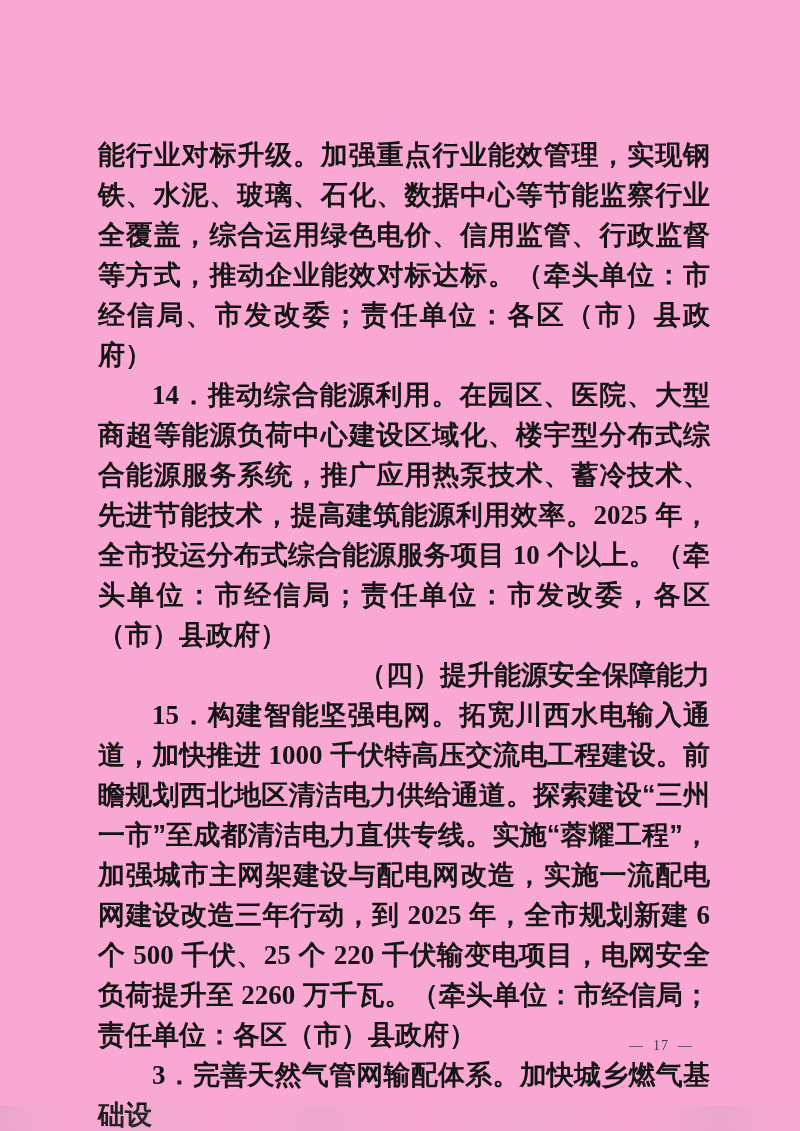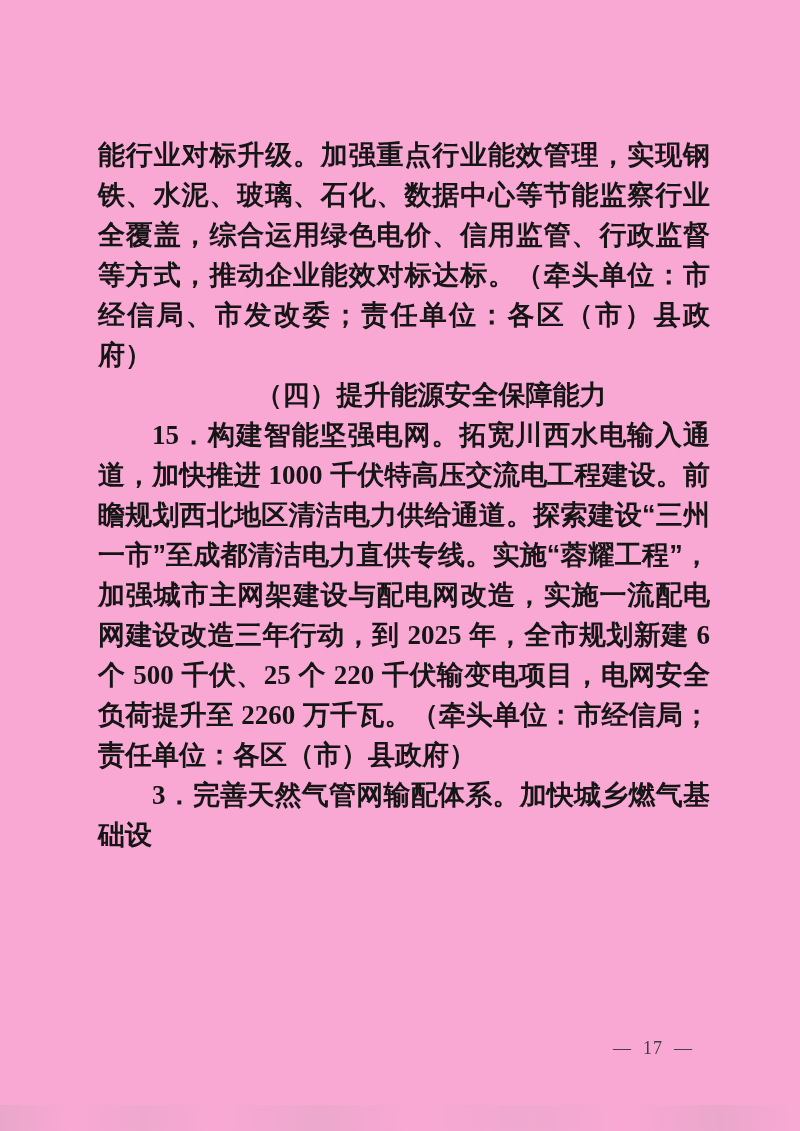--- a/index.html
+++ b/index.html
@@ -28,34 +28,34 @@
     text-justify: inter-ideograph;
   }
   .para {
     margin: 0;
     word-break: break-all;
   }
   .para.indent {
     text-indent: 2em;
   }
   .para.heading {
-    text-align: center;
+    text-align: right;
   }
   
   .num {
     font-family: "Liberation Serif", serif;
     font-weight: 700;
   }
   .page-number {
     position: absolute;
     right: 107px;
     top: 1038px;
     font-family: "Liberation Serif", serif;
     font-weight: 400;
-    font-size: 18px;
+    font-size: 14px;
     letter-spacing: 1px;
     color: #3c3c42;
     white-space: pre;
   }
   
   .scan-smudge {
     position: absolute;
     left: 0;
     bottom: 0;
     width: 800px;
@@ -69,20 +69,21 @@
         rgba(160,160,160,0.17) 90%, rgba(255,255,255,0) 100%);
     pointer-events: none;
   }
 </style>
 </head>
 <body>
 
 <div class="page">
   <div class="text-block">
       <p class="para"><span>能行业对标升级。加强重点行业能效管理，实现钢铁、水泥、玻璃、石化、数据中心等节能监察行业全覆盖，综合运用绿色电价、信用监管、行政监督等方式，推动企业能效对标达标。（牵头单位：市经信局、市发改委；责任单位：各区（市）县政府）</span></p>
+      <p class="para indent"><span class="num">14</span><span>．推动综合能源利用。在园区、医院、大型商超等能源负荷中心建设区域化、楼宇型分布式综合能源服务系统，推广应用热泵技术、蓄冷技术、先进节能技术，提高建筑能源利用效率。</span><span class="num">2025</span><span> 年，全市投运分布式综合能源服务项目 </span><span class="num">10</span><span> 个以上。（牵头单位：市经信局；责任单位：市发改委，各区（市）县政府）</span></p>
       <p class="para indent heading"><span>（四）提升能源安全保障能力</span></p>
       <p class="para indent"><span class="num">15</span><span>．构建智能坚强电网。拓宽川西水电输入通道，加快推进 </span><span class="num">1000</span><span> 千伏特高压交流电工程建设。前瞻规划西北地区清洁电力供给通道。探索建设“三州一市”至成都清洁电力直供专线。实施“蓉耀工程”，加强城市主网架建设与配电网改造，实施一流配电网建设改造三年行动，到 </span><span class="num">2025</span><span> 年，全市规划新建 </span><span class="num">6</span><span> 个 </span><span class="num">500</span><span> 千伏、</span><span class="num">25</span><span> 个 </span><span class="num">220</span><span> 千伏输变电项目，电网安全负荷提升至 </span><span class="num">2260</span><span> 万千瓦。（牵头单位：市经信局；责任单位：各区（市）县政府）</span></p>
       <p class="para indent"><span class="num">3</span><span>．完善天然气管网输配体系。加快城乡燃气基础设</span></p>
     </div>
 
   <div class="page-number">—  17  —</div>
 
   <div class="scan-smudge"></div>
 </div>
 

